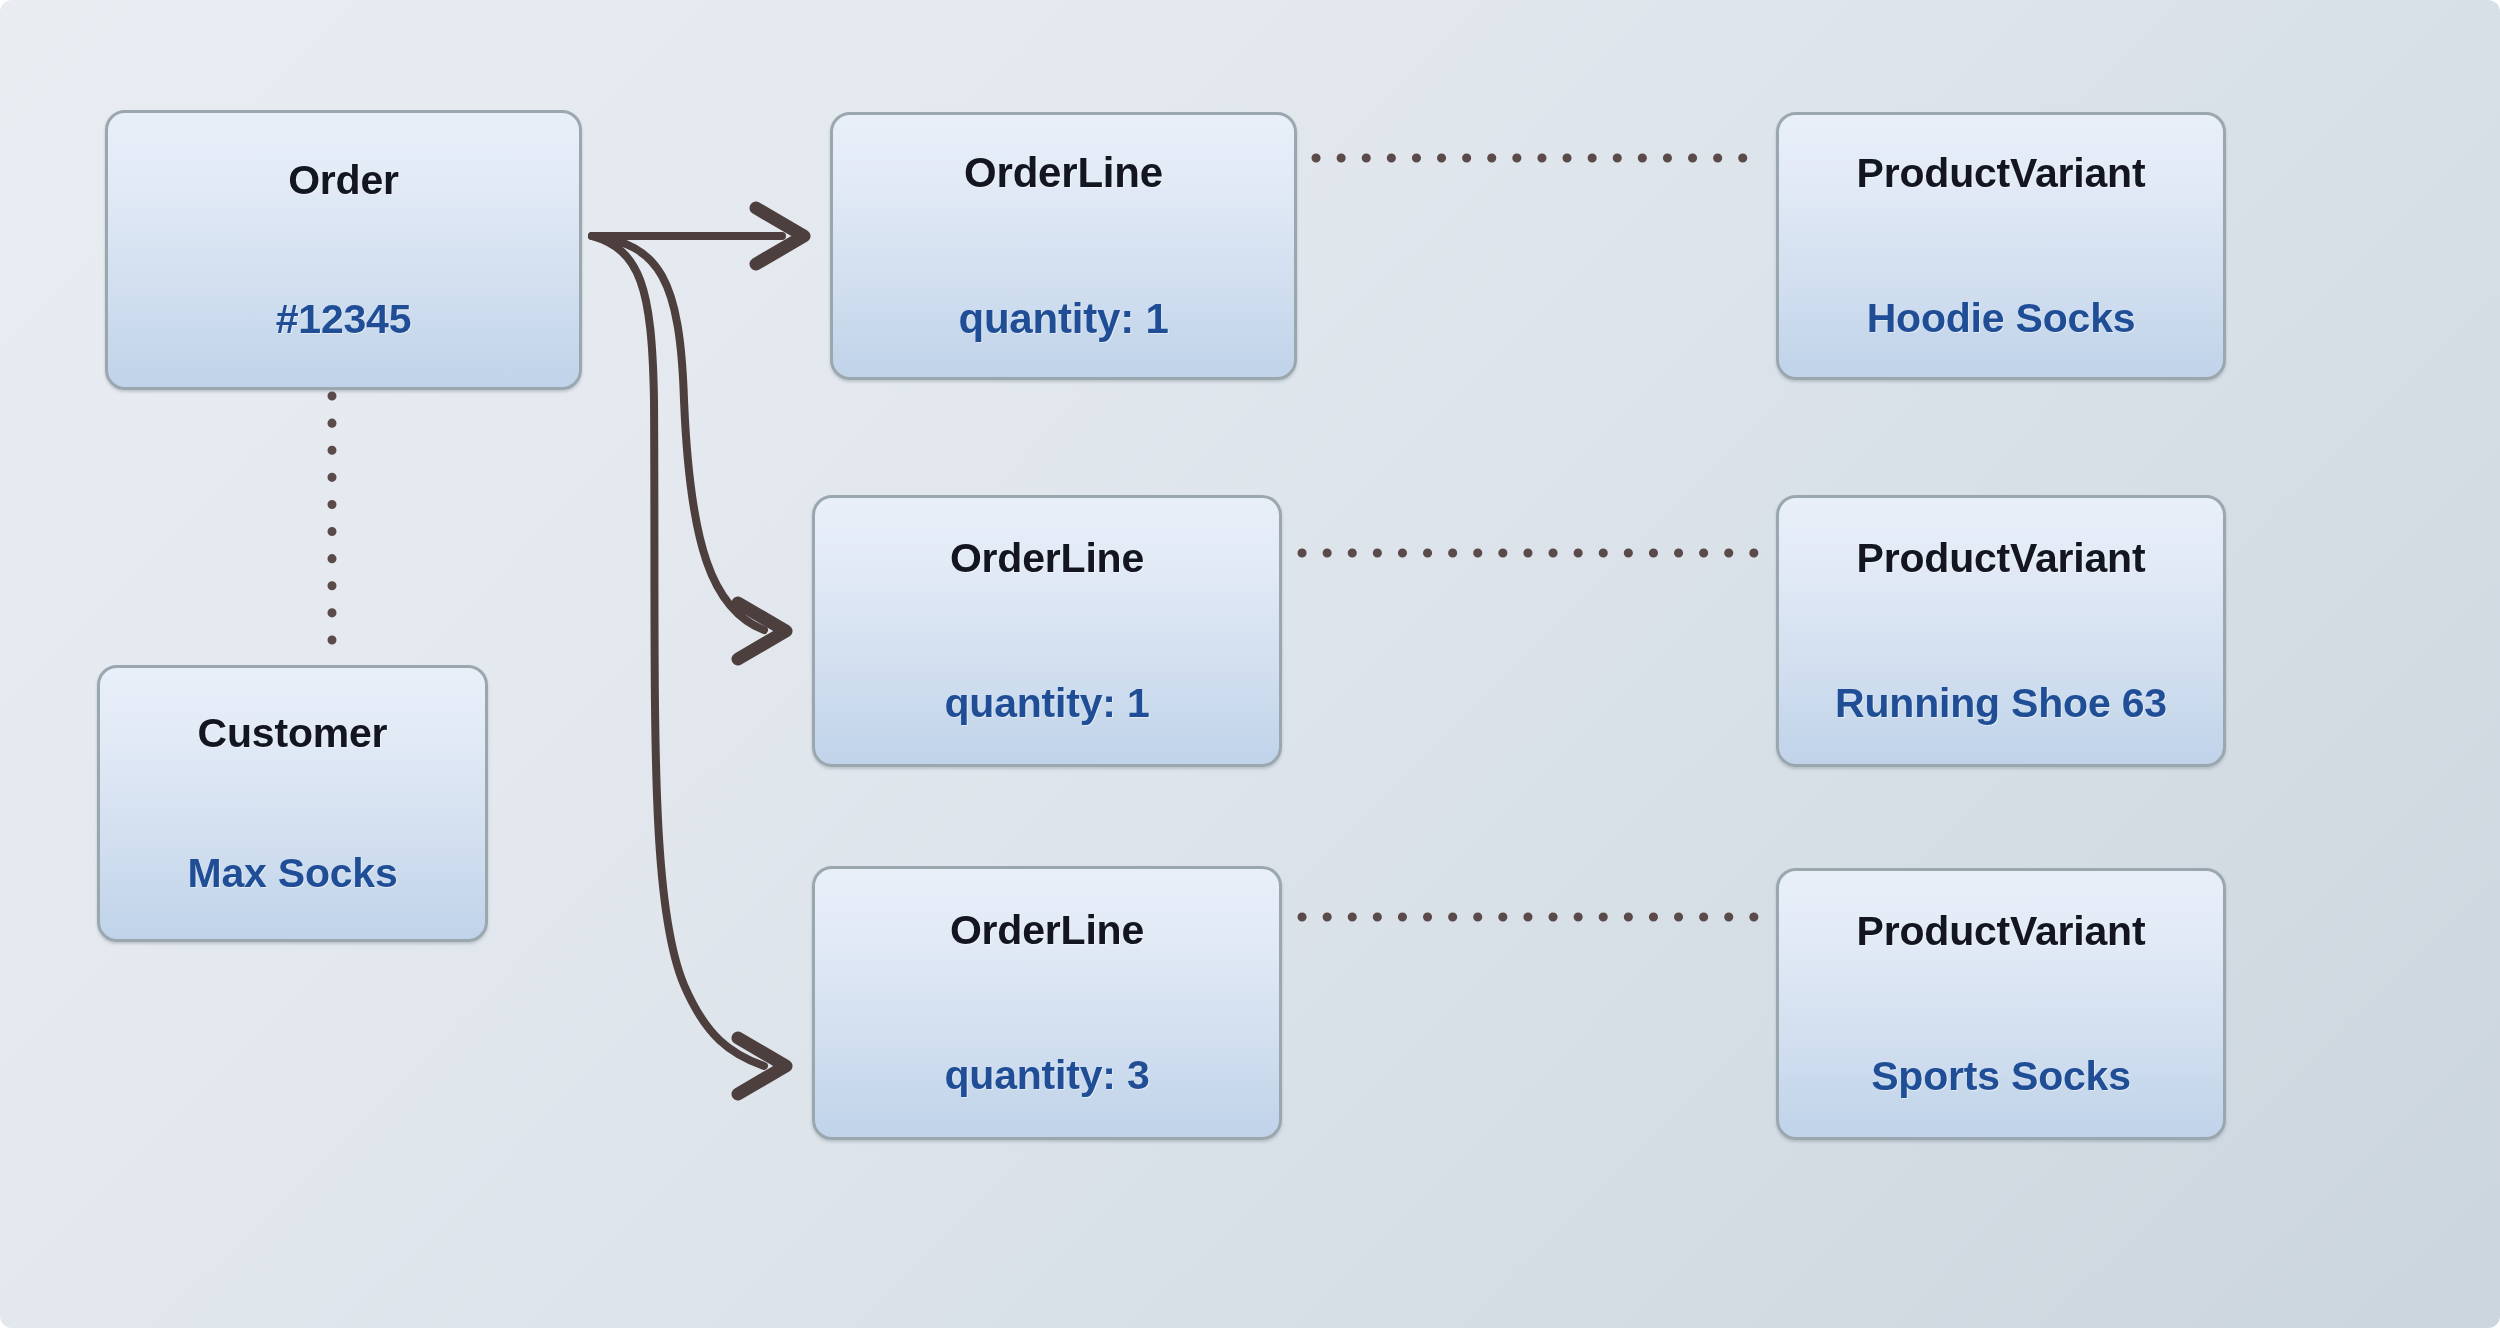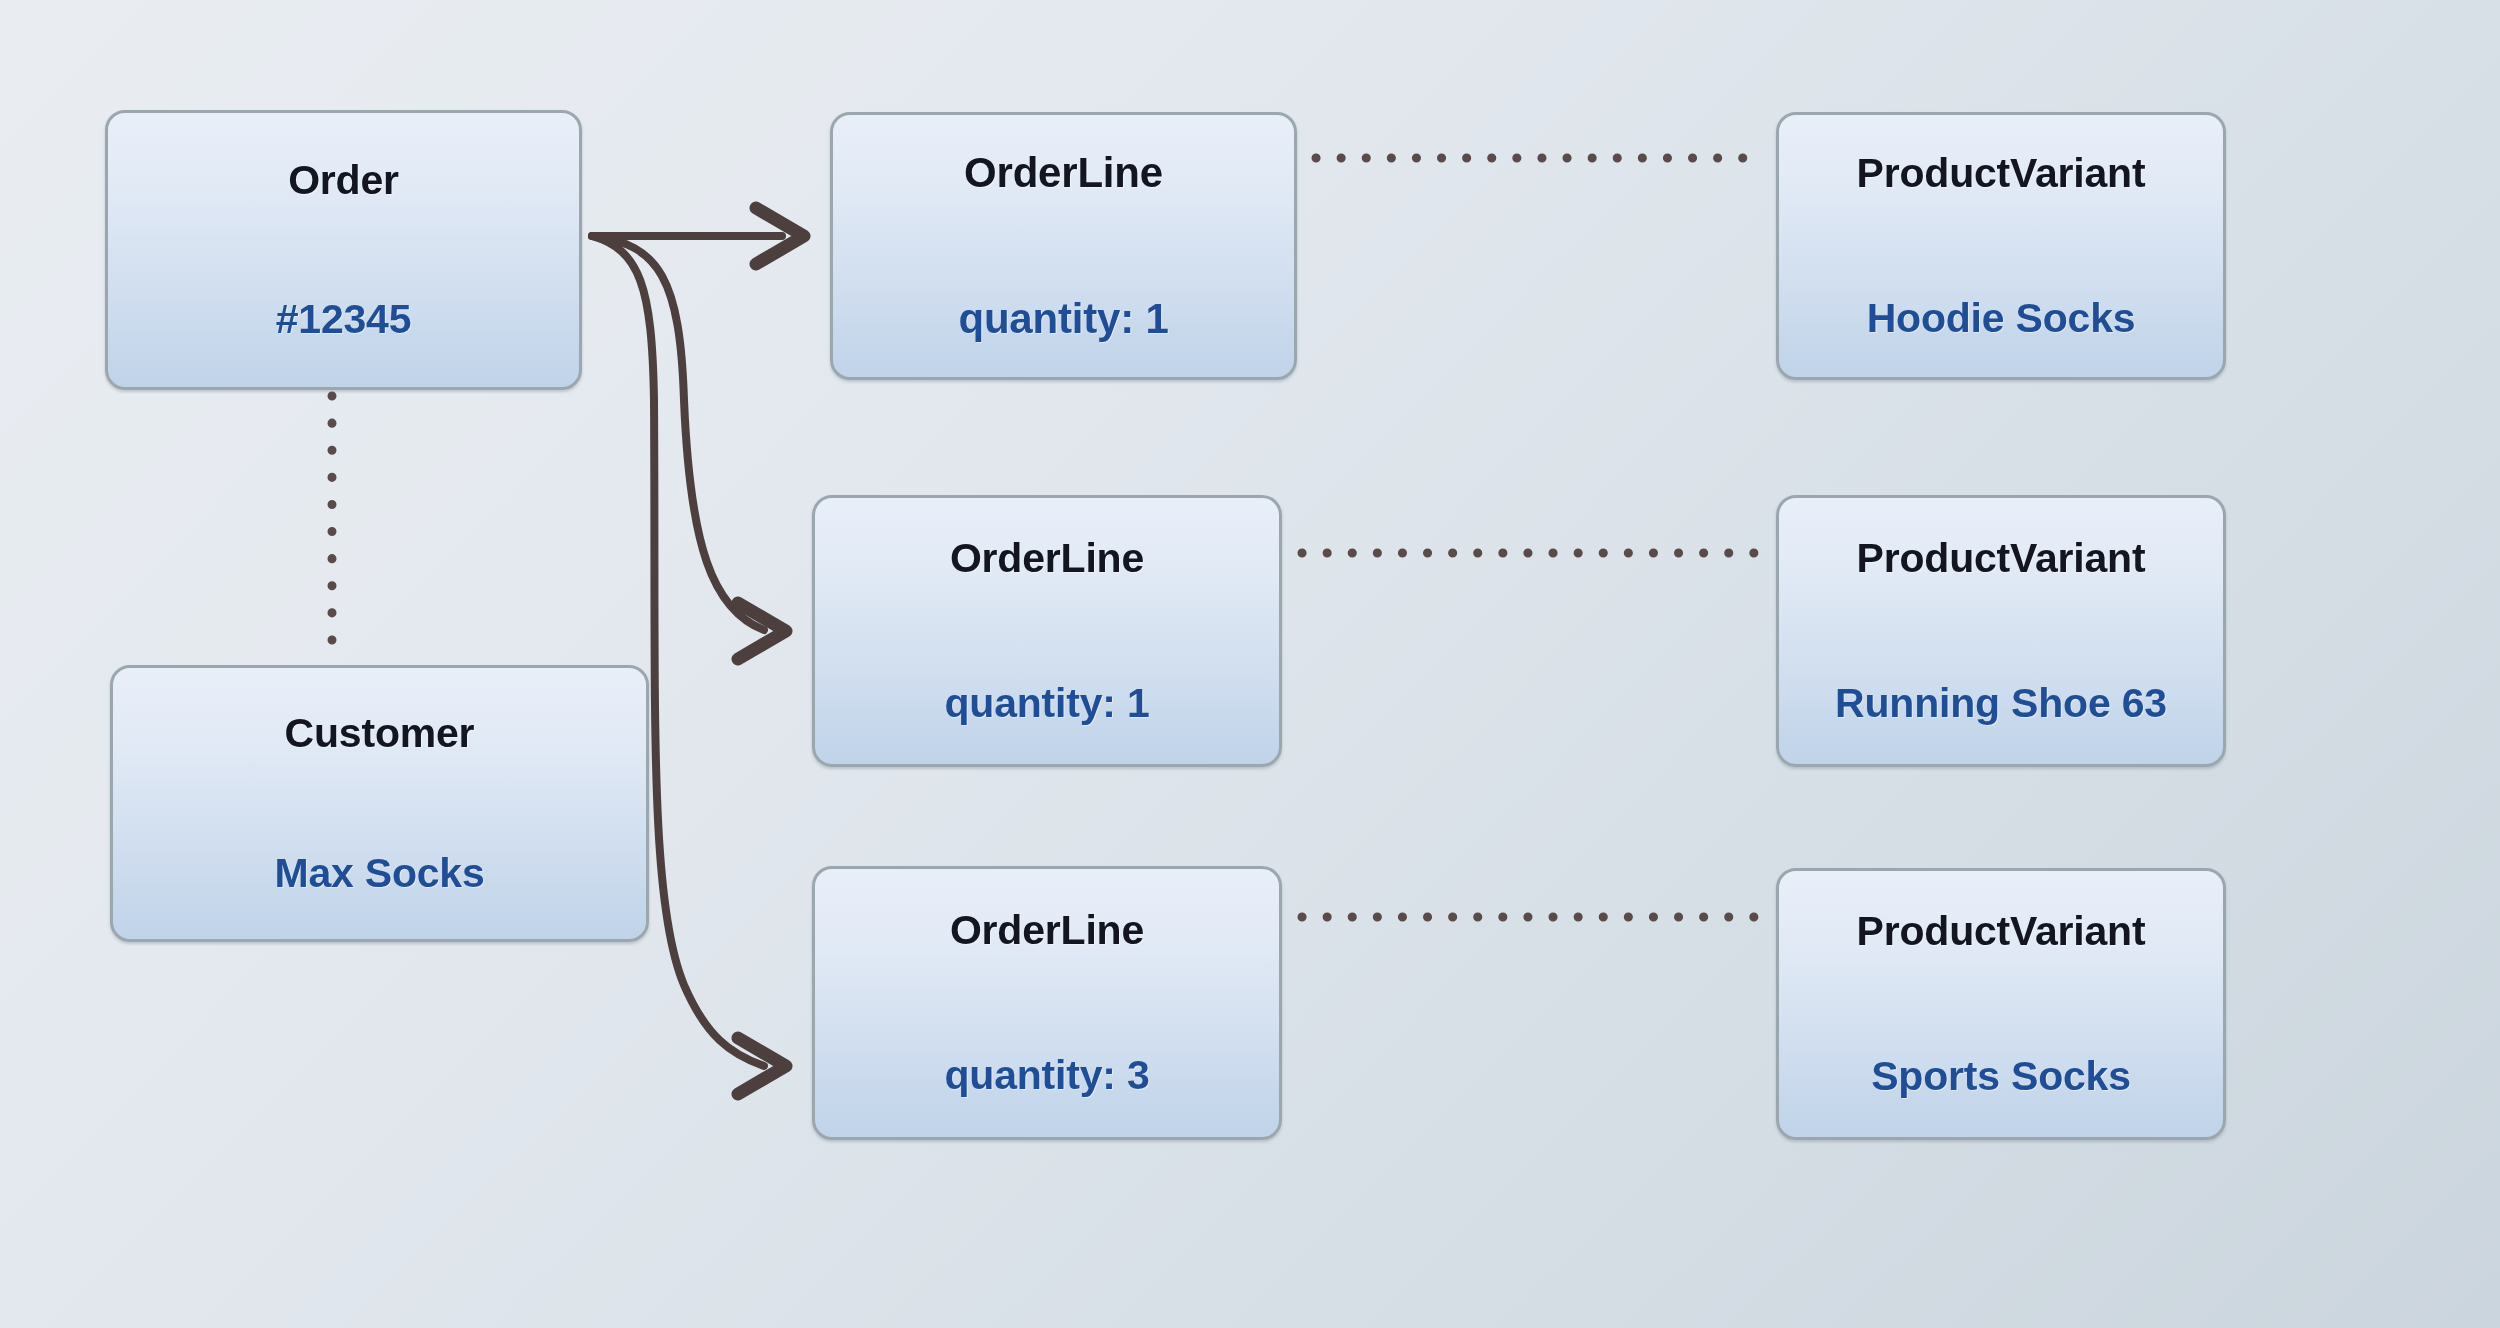--- a/index.html
+++ b/index.html
@@ -12,20 +12,21 @@
     height: 1328px;
     overflow: hidden;
     font-family: "Liberation Sans", sans-serif;
   }
 
   #canvas {
     position: relative;
     width: 2500px;
     height: 1328px;
     background: linear-gradient(135deg, #e9edf2 0%, #e4e9ef 30%, #d8e0e7 65%, #cbd5dd 100%);
+    border-radius: 12px;
   }
 
   
   #edges {
     position: absolute;
     left: 0;
     top: 0;
     width: 2500px;
     height: 1328px;
     pointer-events: none;
@@ -61,21 +62,21 @@
     letter-spacing: -0.2px;
     text-shadow: 1px 1px 0 rgba(255,255,255,0.45);
     white-space: nowrap;
     margin-top: 48px;
   }
   .gap-small  { height: 46px; }
   .gap-medium { height: 52px; }
 
   
   #node-order        { left: 105px;  top: 110px;  width: 477px;  height: 280px; }
-  #node-customer     { left: 110px;  top: 665px;  width: 539px;  height: 277px; }
+  #node-customer     { left: 97px;  top: 665px;  width: 391px;  height: 277px; }
 
   #node-orderline-1  { left: 830px;  top: 112px;  width: 467px;  height: 268px; }
   #node-orderline-2  { left: 812px;  top: 495px;  width: 470px;  height: 272px; }
   #node-orderline-3  { left: 812px;  top: 866px;  width: 470px;  height: 274px; }
 
   #node-variant-1    { left: 1776px; top: 112px;  width: 450px;  height: 268px; }
   #node-variant-2    { left: 1776px; top: 495px;  width: 450px;  height: 272px; }
   #node-variant-3    { left: 1776px; top: 868px;  width: 450px;  height: 272px; }
 
   #node-orderline-1 .node-title,

